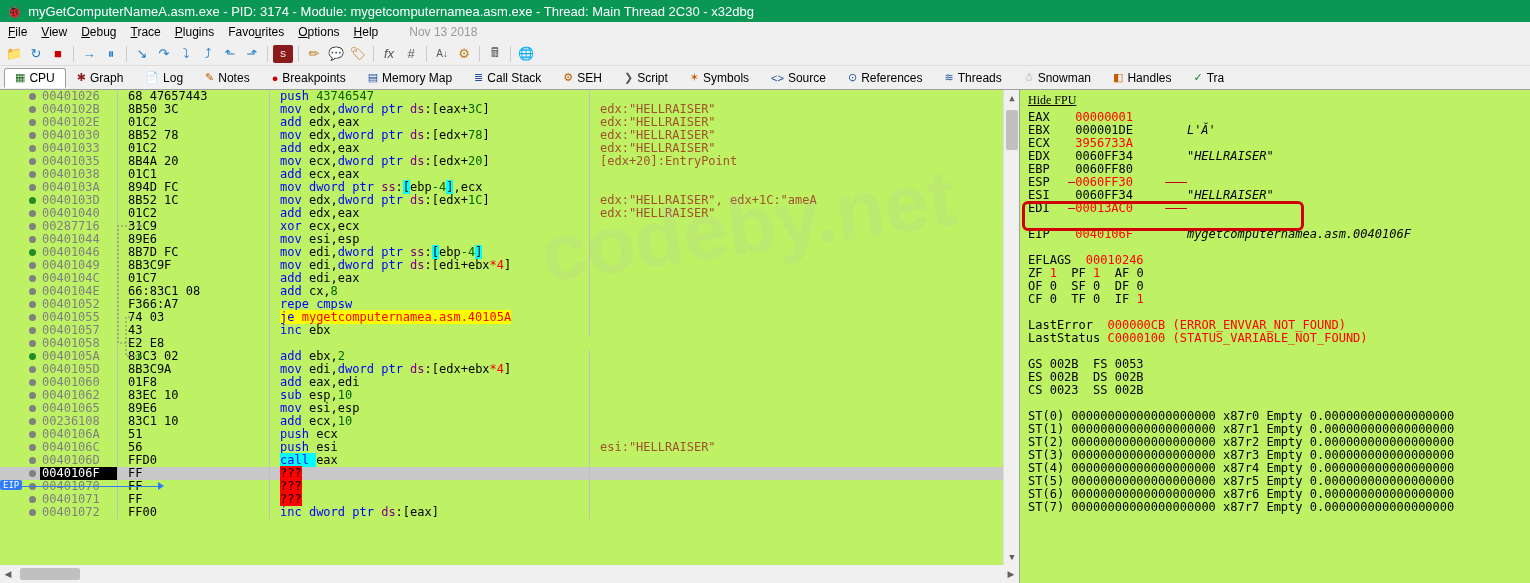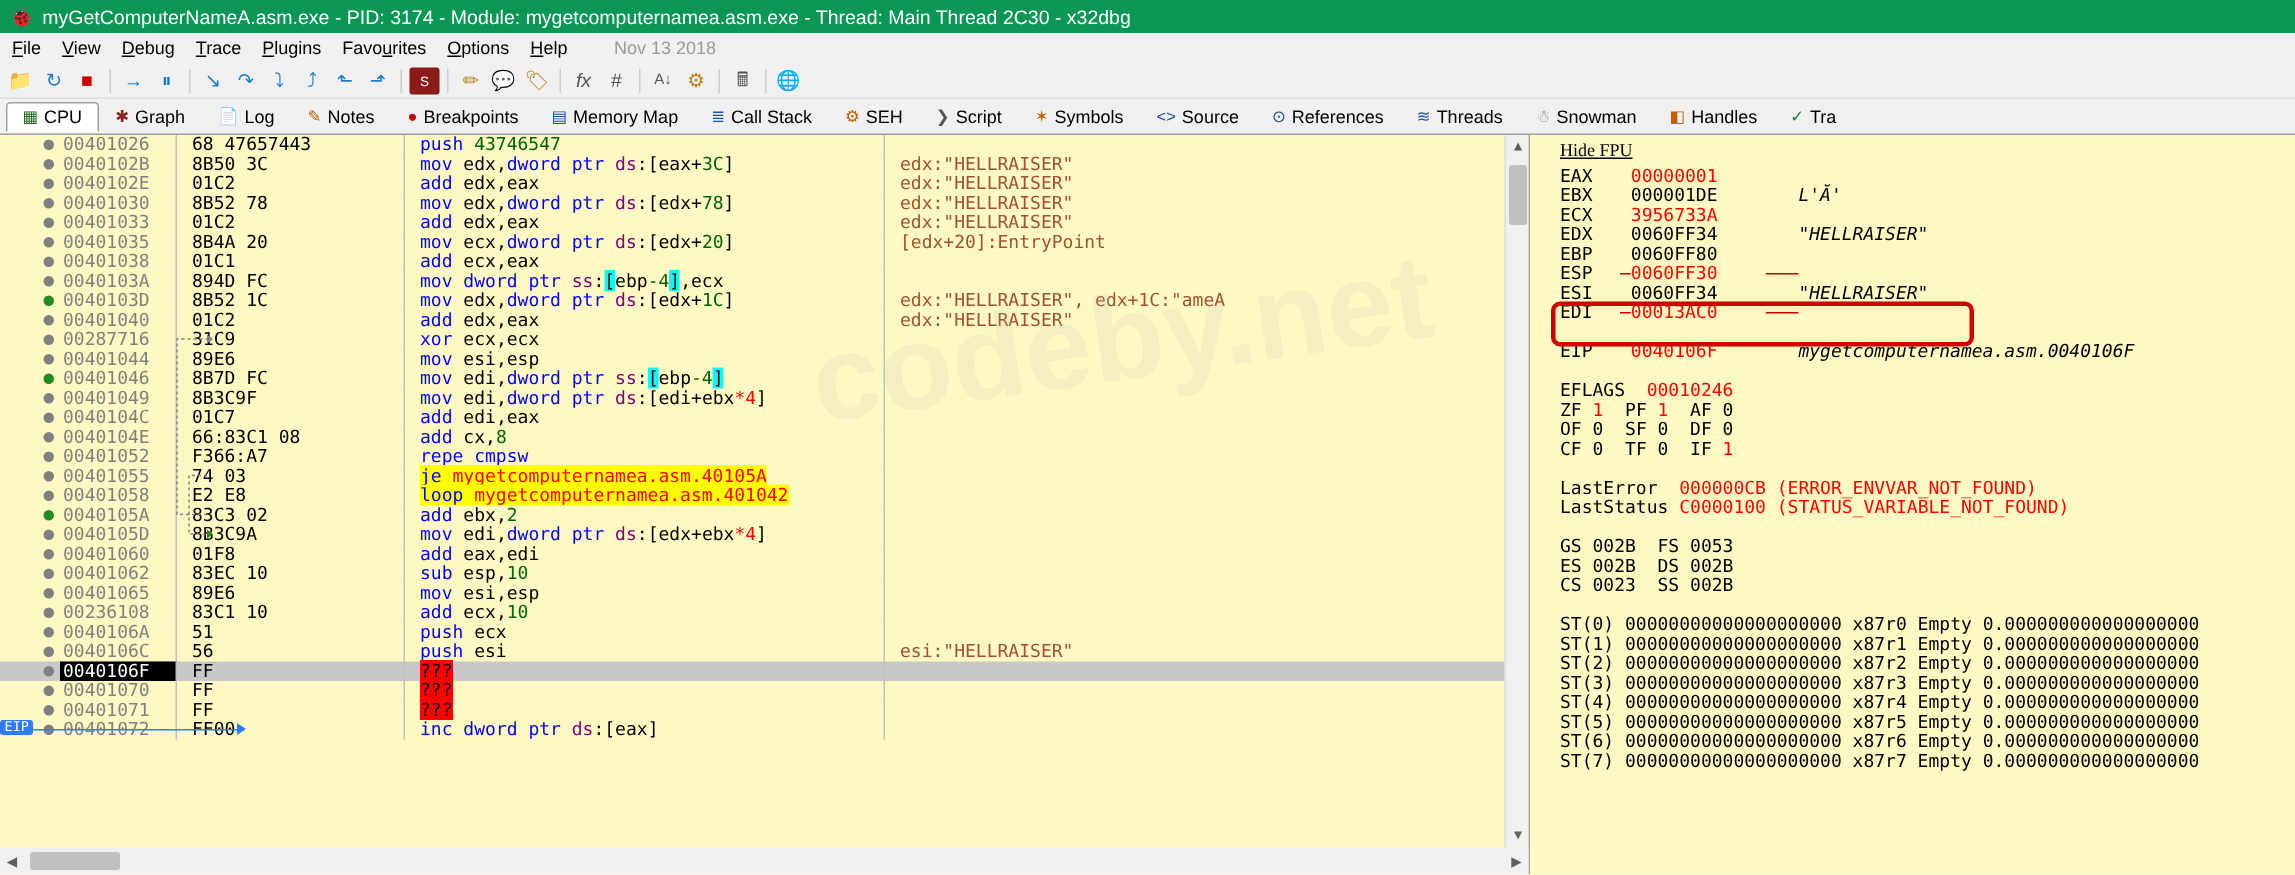--- a/index.html
+++ b/index.html
@@ -10,21 +10,21 @@
 .menubar .menu-item { cursor: default; }
 .menubar .menu-item u { text-decoration: underline; }
 .menubar .date-text { color: #999; margin-left: 17px; }
 .toolbar { background: #f0f0f0; height: 24px; display: flex; align-items: center; padding: 0 4px; gap: 2px; border-bottom: 1px solid #ddd; }
 .toolbar .tool-btn { width: 20px; height: 18px; display: flex; align-items: center; justify-content: center; cursor: pointer; border-radius: 2px; font-size: 13px; }
 .toolbar .sep { width: 1px; height: 16px; background: #ccc; margin: 0 3px; }
 .tabbar { background: #f0f0f0; height: 24px; display: flex; align-items: center; padding: 0 4px; border-bottom: 1px solid #a0a0a0; }
 .tabbar .tab { display: flex; align-items: center; padding: 2px 10px; gap: 4px; border: 1px solid transparent; cursor: pointer; font-size: 12px; }
 .tabbar .tab.active { background: #fff; border: 1px solid #a0a0a0; border-bottom: 1px solid #fff; border-radius: 3px 3px 0 0; }
 .tabbar .tab-icon { font-size: 11px; }
-.main-area { display: flex; height: calc(100% - 90px); background: #fef9c3; gap: 12px; }
+.main-area { display: flex; height: calc(100% - 90px); background: #bef264; }
 .disasm-panel { width: 1020px; display: flex; flex-direction: column; border-right: 1px solid #a0a0a0; position: relative; }
 .disasm-rows { font-family: Consolas, "Lucida Console", monospace; font-size: 12px; line-height: 13px; overflow: hidden; height: calc(100% - 18px); position: relative; }
 .disasm-row { display: flex; height: 13px; align-items: center; white-space: pre; }
 .col-bp { width: 40px; text-align: right; padding-right: 4px; position: relative; }
 .col-addr { width: 78px; color: #808080; border-right: 1px solid #c0c0c0; padding-left: 2px; }
 .col-bytes { width: 152px; color: #000; padding-left: 10px; border-right: 1px solid #c0c0c0; }
 .col-dis { width: 320px; padding-left: 10px; border-right: 1px solid #c0c0c0; }
 .col-com { flex: 1; padding-left: 10px; color: #a0522d; }
 .bp-dot { display: inline-block; width: 7px; height: 7px; border-radius: 50%; background: #808080; }
 .bp-dot.green { background: #228b22; }
@@ -192,29 +192,31 @@
         <div class="disasm-row"><div class="col-bp"><span class="bp-dot green"></span></div><div class="col-addr">0040103D</div><div class="col-bytes">8B52 1C</div><div class="col-dis"><span class="op">mov </span><span class="reg">edx</span>,<span class="op">dword ptr </span><span class="seg">ds</span>:<span class="brk">[</span><span class="reg">edx</span>+<span class="num">1C</span><span class="brk">]</span></div><div class="col-com">edx:"HELLRAISER", edx+1C:"ameA</div></div>
         <div class="disasm-row"><div class="col-bp"><span class="bp-dot"></span></div><div class="col-addr">00401040</div><div class="col-bytes">01C2</div><div class="col-dis"><span class="op">add </span><span class="reg">edx</span>,<span class="reg">eax</span></div><div class="col-com">edx:"HELLRAISER"</div></div>
         <div class="disasm-row"><div class="col-bp"><span class="bp-dot"></span></div><div class="col-addr">00287716</div><div class="col-bytes">31C9</div><div class="col-dis"><span class="op">xor </span><span class="reg">ecx</span>,<span class="reg">ecx</span></div><div class="col-com"></div></div>
         <div class="disasm-row"><div class="col-bp"><span class="bp-dot"></span></div><div class="col-addr">00401044</div><div class="col-bytes">89E6</div><div class="col-dis"><span class="op">mov </span><span class="reg">esi</span>,<span class="reg">esp</span></div><div class="col-com"></div></div>
         <div class="disasm-row"><div class="col-bp"><span class="bp-dot green"></span></div><div class="col-addr">00401046</div><div class="col-bytes">8B7D FC</div><div class="col-dis"><span class="op">mov </span><span class="reg">edi</span>,<span class="op">dword ptr </span><span class="seg">ss</span>:<span class="mem-cyan">[</span><span class="reg">ebp</span><span class="num">-4</span><span class="mem-cyan">]</span></div><div class="col-com"></div></div>
         <div class="disasm-row"><div class="col-bp"><span class="bp-dot"></span></div><div class="col-addr">00401049</div><div class="col-bytes">8B3C9F</div><div class="col-dis"><span class="op">mov </span><span class="reg">edi</span>,<span class="op">dword ptr </span><span class="seg">ds</span>:<span class="brk">[</span><span class="reg">edi</span>+<span class="reg">ebx</span><span class="fn">*4</span><span class="brk">]</span></div><div class="col-com"></div></div>
         <div class="disasm-row"><div class="col-bp"><span class="bp-dot"></span></div><div class="col-addr">0040104C</div><div class="col-bytes">01C7</div><div class="col-dis"><span class="op">add </span><span class="reg">edi</span>,<span class="reg">eax</span></div><div class="col-com"></div></div>
         <div class="disasm-row"><div class="col-bp"><span class="bp-dot"></span></div><div class="col-addr">0040104E</div><div class="col-bytes">66:83C1 08</div><div class="col-dis"><span class="op">add </span><span class="reg">cx</span>,<span class="num">8</span></div><div class="col-com"></div></div>
         <div class="disasm-row"><div class="col-bp"><span class="bp-dot"></span></div><div class="col-addr">00401052</div><div class="col-bytes">F366:A7</div><div class="col-dis"><span class="op">repe </span><span class="op">cmpsw</span></div><div class="col-com"></div></div>
         <div class="disasm-row"><div class="col-bp"><span class="bp-dot"></span></div><div class="col-addr">00401055</div><div class="col-bytes">74 03</div><div class="col-dis"><span class="op mem-yellow">je </span><span class="fn mem-yellow">mygetcomputernamea.asm.40105A</span></div><div class="col-com"></div></div>
-        <div class="disasm-row"><div class="col-bp"><span class="bp-dot"></span></div><div class="col-addr">00401058</div><div class="col-bytes">E2 E8</div><div class="col-dis"><span class="op mem-yellow">loop </span><span class="fn mem-yellow">mygetcomputernamea.asm.401042</span></div><div class="col-com"></div></div>
+        <div class="disasm-row"><div class="col-bp"><span class="bp-dot"></span></div><div class="col-addr">00401057</div><div class="col-bytes">43</div><div class="col-dis"><span class="op">inc </span><span class="reg">ebx</span></div><div class="col-com"></div></div>
+        <div class="disasm-row"><div class="col-bp"><span class="bp-dot"></span></div><div class="col-addr">00401058</div><div class="col-bytes">E2 E8</div><div class="col-com"></div></div>
         <div class="disasm-row"><div class="col-bp"><span class="bp-dot green"></span></div><div class="col-addr">0040105A</div><div class="col-bytes">83C3 02</div><div class="col-dis"><span class="op">add </span><span class="reg">ebx</span>,<span class="num">2</span></div><div class="col-com"></div></div>
         <div class="disasm-row"><div class="col-bp"><span class="bp-dot"></span></div><div class="col-addr">0040105D</div><div class="col-bytes">8B3C9A</div><div class="col-dis"><span class="op">mov </span><span class="reg">edi</span>,<span class="op">dword ptr </span><span class="seg">ds</span>:<span class="brk">[</span><span class="reg">edx</span>+<span class="reg">ebx</span><span class="fn">*4</span><span class="brk">]</span></div><div class="col-com"></div></div>
         <div class="disasm-row"><div class="col-bp"><span class="bp-dot"></span></div><div class="col-addr">00401060</div><div class="col-bytes">01F8</div><div class="col-dis"><span class="op">add </span><span class="reg">eax</span>,<span class="reg">edi</span></div><div class="col-com"></div></div>
         <div class="disasm-row"><div class="col-bp"><span class="bp-dot"></span></div><div class="col-addr">00401062</div><div class="col-bytes">83EC 10</div><div class="col-dis"><span class="op">sub </span><span class="reg">esp</span>,<span class="num">10</span></div><div class="col-com"></div></div>
         <div class="disasm-row"><div class="col-bp"><span class="bp-dot"></span></div><div class="col-addr">00401065</div><div class="col-bytes">89E6</div><div class="col-dis"><span class="op">mov </span><span class="reg">esi</span>,<span class="reg">esp</span></div><div class="col-com"></div></div>
         <div class="disasm-row"><div class="col-bp"><span class="bp-dot"></span></div><div class="col-addr">00236108</div><div class="col-bytes">83C1 10</div><div class="col-dis"><span class="op">add </span><span class="reg">ecx</span>,<span class="num">10</span></div><div class="col-com"></div></div>
         <div class="disasm-row"><div class="col-bp"><span class="bp-dot"></span></div><div class="col-addr">0040106A</div><div class="col-bytes">51</div><div class="col-dis"><span class="op">push </span><span class="reg">ecx</span></div><div class="col-com"></div></div>
         <div class="disasm-row"><div class="col-bp"><span class="bp-dot"></span></div><div class="col-addr">0040106C</div><div class="col-bytes">56</div><div class="col-dis"><span class="op">push </span><span class="reg">esi</span></div><div class="col-com">esi:"HELLRAISER"</div></div>
+        <div class="disasm-row"><div class="col-bp"><span class="bp-dot"></span></div><div class="col-addr">0040106D</div><div class="col-bytes">FFD0</div><div class="col-dis"><span class="op mem-cyan">call </span><span class="reg">eax</span></div><div class="col-com"></div></div>
         <div class="disasm-row row-eip"><div class="col-bp"><span class="bp-dot"></span></div><div class="col-addr">0040106F</div><div class="col-bytes">FF</div><div class="col-dis"><span style="background:#ff0000;color:#000">???</span></div><div class="col-com"></div></div>
         <div class="disasm-row"><div class="col-bp"><span class="bp-dot"></span></div><div class="col-addr">00401070</div><div class="col-bytes">FF</div><div class="col-dis"><span style="background:#ff0000;color:#000">???</span></div><div class="col-com"></div></div>
         <div class="disasm-row"><div class="col-bp"><span class="bp-dot"></span></div><div class="col-addr">00401071</div><div class="col-bytes">FF</div><div class="col-dis"><span style="background:#ff0000;color:#000">???</span></div><div class="col-com"></div></div>
         <div class="disasm-row"><div class="col-bp"><span class="bp-dot"></span></div><div class="col-addr">00401072</div><div class="col-bytes">FF00</div><div class="col-dis"><span class="op">inc </span><span class="op">dword ptr </span><span class="seg">ds</span>:<span class="brk">[</span><span class="reg">eax</span><span class="brk">]</span></div><div class="col-com"></div></div>
         <div class="disasm-scroll">
         <div class="arrow" style="top:0">▲</div>
         <div class="thumb"></div>
         <div class="arrow" style="bottom:0">▼</div>
       </div>
     </div>

